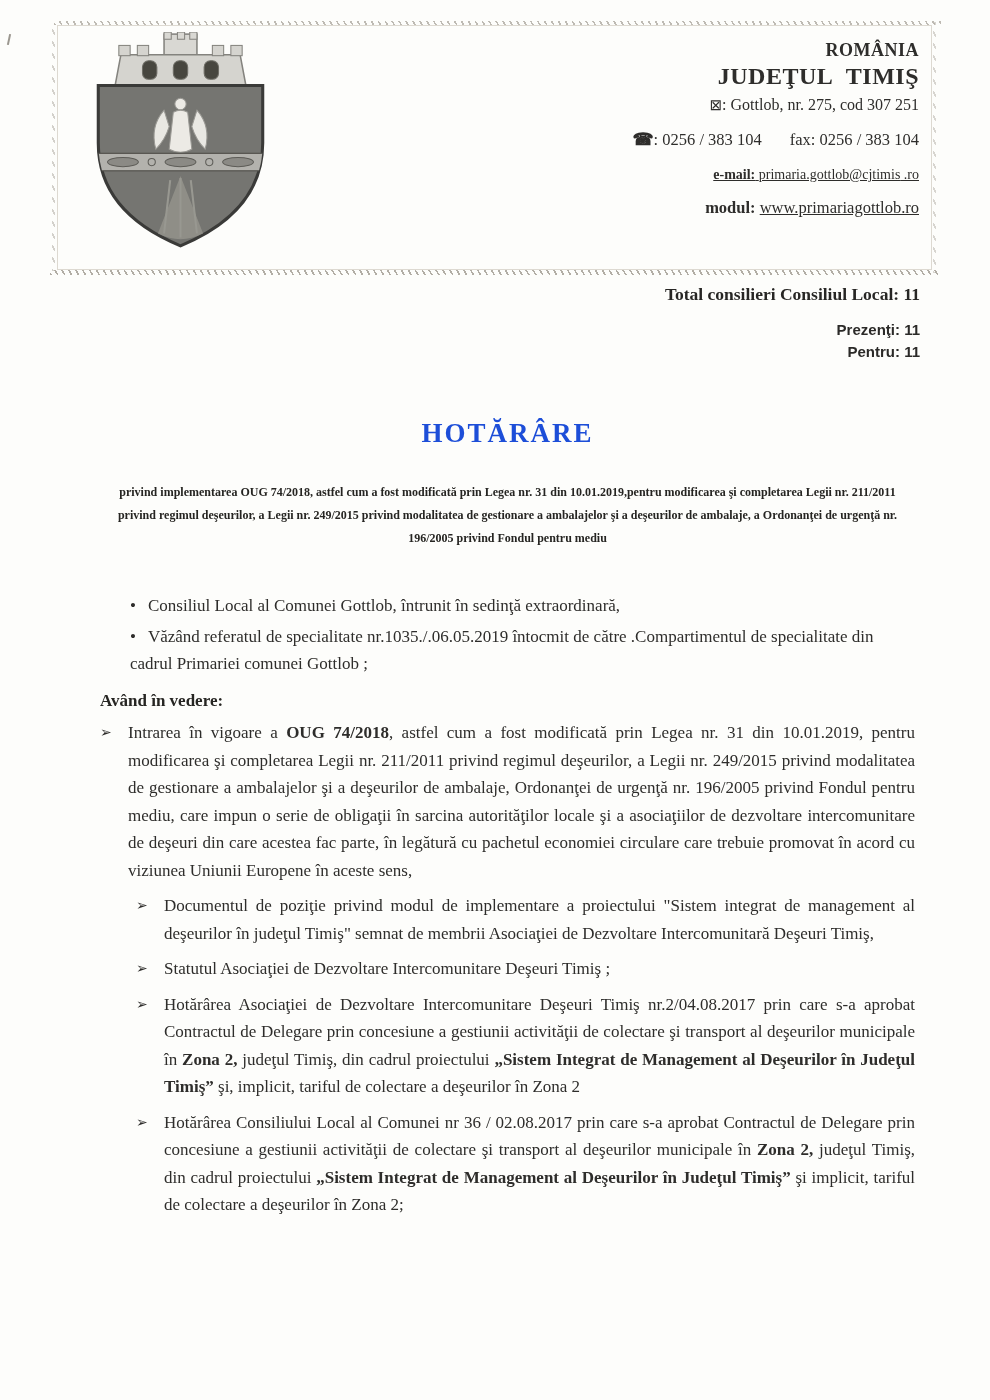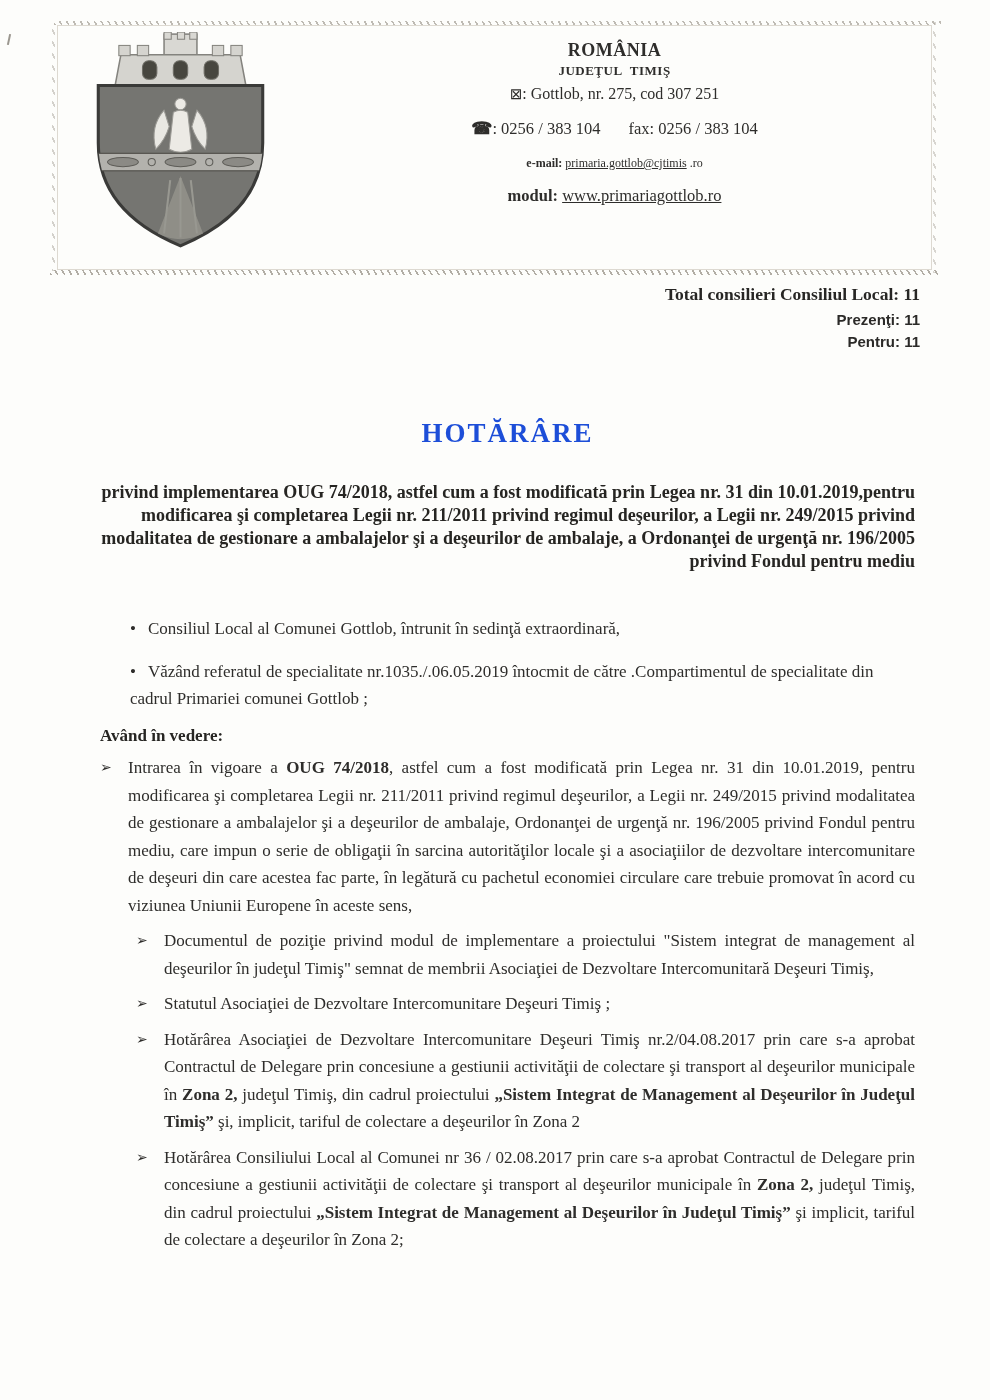--- a/index.html
+++ b/index.html
@@ -13,47 +13,47 @@
   
   .header-box { position:absolute; left:57px; top:25px; width:873px; height:243px; border:1px solid #ddd9d1; }
   .hatch { position:absolute; background-image:repeating-linear-gradient(60deg,#a9a49b 0 1.6px, rgba(0,0,0,0) 1.6px 6px); }
   .h-top    { left:-4px; right:-10px; top:-5px; height:4px; opacity:.75; }
   .h-bottom { left:-8px; right:-9px; bottom:-6px; height:5px; opacity:.9; }
   .h-left   { left:-6px; top:2px; bottom:-2px; width:3px; opacity:.5; }
   .h-right  { right:-5px; top:-4px; bottom:-4px; width:3px; opacity:.45; }
 
   .coat { position:absolute; left:30px; top:6px; }
 
-  .hq { position:absolute; left:252px; right:12px; top:8px; text-align:center; }
+  .hq { position:absolute; left:252px; right:12px; top:8px; text-align:right; }
   .hq1 { font-size:18px;   font-weight:bold; margin-top:6px;  letter-spacing:.5px; }
-  .hq2 { font-size:13px;   font-weight:bold; margin-top:2px;  letter-spacing:.5px; }
+  .hq2 { font-size:24px;   font-weight:bold; margin-top:2px;  letter-spacing:.5px; }
   .hq3 { font-size:17.5px; font-weight:bold; margin-top:3px; }
   .hq4 { font-size:16px;   margin-top:6px; }
   .hq5 { font-size:16.5px; margin-top:15px; }
-  .hq6 { font-size:12px; margin-top:17px; }
+  .hq6 { font-size:14px; margin-top:17px;text-decoration:underline; }
   .hq7 { font-size:16.5px; margin-top:15px; }
   .bold { font-weight:bold; }
   .faxgap { margin-left:28px; }
   .u { text-decoration:underline; }
   .link { color:#2e2d2b; cursor:pointer; }
   .micon { font-size:15px; }
   .picon { font-size:17px; }
 
   
   .stats { position:absolute; top:284px; right:70px; text-align:right; }
-  .st1 { font-family:"Liberation Serif", serif; font-weight:bold; font-size:17.5px; margin-bottom:6px; color:#272624; }
+  .st1 { font-family:"Liberation Serif", serif; font-weight:bold; font-size:17.5px; margin-bottom:16px; color:#272624; }
   .st2 { font-family:"Liberation Sans", sans-serif; font-weight:bold; font-size:15px; margin-bottom:5px; color:#2b2a28; }
 
   
   .content { position:absolute; left:100px; top:418px; width:815px; }
   .title { font-size:27px; font-weight:bold; letter-spacing:2px; text-align:center; margin:0 0 32px 0; color:#1d4ed8; }
-  .subtitle { font-size:18px; font-weight:bold; line-height:23px; text-align:right; margin:0 0 42px 0; color:#262522; }
+  .subtitle { font-size:12px; font-weight:bold; line-height:23px; text-align:center; margin:0 0 42px 0; color:#262522; }
 
   .bullets { margin-left:30px; }
-  .bullet-item { font-size:17px; line-height:27px; margin:16px 0 1px 0; text-align:left; }
+  .bullet-item { font-size:17px; line-height:27px; margin:4px 0 1px 0; text-align:left; }
   .bdot { display:inline-block; margin-right:12px; }
 
   .having { font-size:17px; font-weight:bold; margin:14px 0 8px 0; color:#262522; }
 
   .item { position:relative; padding-left:28px; font-size:17px; line-height:27.5px; text-align:justify; margin-bottom:8px; }
   .item .arr { position:absolute; left:0; top:0; font-size:14px; }
   .lvl2 { margin-left:36px; }
   .sb { font-weight:bold; }
 </style>
 </head>

